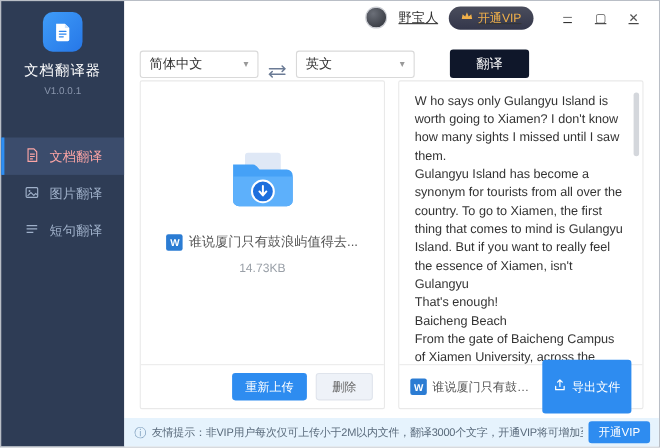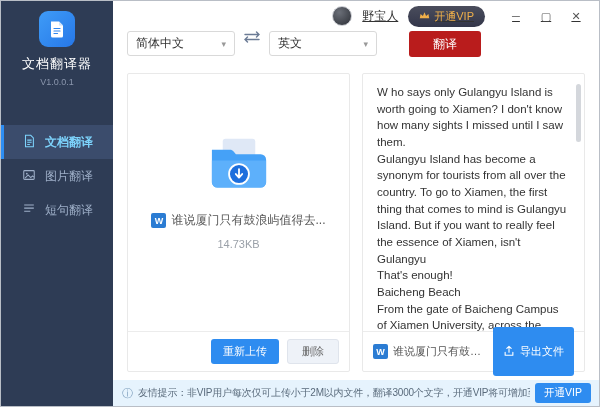--- a/index.html
+++ b/index.html
@@ -9,37 +9,37 @@
   .window { position:relative; width:600px; height:407px; background:#fff; border:1px solid #b9bec6; overflow:hidden; }
 
   
   .sidebar { position:absolute; left:0; top:0; width:112px; height:100%; background:#2e3c55; display:flex; flex-direction:column; align-items:center; }
   .logo { margin-top:10px; width:36px; height:36px; border-radius:9px; background:linear-gradient(135deg,#3f9cf7,#2677e8); display:flex; align-items:center; justify-content:center; }
   .app-name { margin-top:8px; color:#fff; font-size:13px; letter-spacing:1px; }
   .app-version { margin-top:4px; color:#8a96ad; font-size:9px; }
   .nav { margin-top:38px; width:100%; }
   .nav-item { height:34px; display:flex; align-items:center; gap:9px; padding-left:18px; color:#9fb0c9; font-size:12px; cursor:pointer; border-left:3px solid transparent; }
   .nav-item svg { flex:0 0 auto; }
-  .nav-item.active { background:#3b4c6c; color:#7dd3fc; border-left-color:#2e8ef3;font-weight:bold; }
+  .nav-item.active { background:#3b4c6c; color:#fca5a5; border-left-color:#2e8ef3; }
 
   
   .titlebar { position:absolute; left:112px; top:0; right:0; height:30px; background:#fff; display:flex; align-items:center; justify-content:flex-end; padding-right:10px; gap:10px;text-decoration:underline; }
   .avatar { width:20px; height:20px; border-radius:50%; background:radial-gradient(circle at 35% 30%,#6b6f78,#2c2f36); border:1px solid #caccd2; cursor:pointer; }
   .username { font-size:12px; color:#333; cursor:pointer; }
   .vip-pill { display:flex; align-items:center; gap:4px; background:linear-gradient(180deg,#4a4d5c,#33364a); color:#f0b04a; font-size:11px; padding:3px 11px; border-radius:11px; cursor:pointer; margin-right:8px; }
   .win-controls { display:flex; align-items:center; gap:4px; }
   .win-btn { width:26px; height:22px; display:flex; align-items:center; justify-content:center; color:#555; font-size:11px; cursor:pointer; }
 
   
   .main { position:absolute; left:112px; top:30px; right:0; bottom:26px; background:#fff; display:flex; flex-direction:column; }
-  .toolbar { height:40px; display:flex; align-items:flex-start; padding:0 14px; }
+  .toolbar { height:40px; display:flex; align-items:flex-end; padding:0 14px; }
   .lang-select { width:108px; height:25px; border:1px solid #d9d9d9; border-radius:3px; display:flex; align-items:center; justify-content:space-between; padding:0 8px; font-size:12px; color:#333; cursor:pointer; background:#fff; }
   .caret { color:#999; font-size:9px; }
   .swap { width:34px; display:flex; align-items:center; justify-content:center; cursor:pointer; }
-  .translate-btn { margin-left:32px; width:72px; height:26px; background:#b91c1c; color:#fff; border:none; border-radius:3px; font-size:12px; cursor:pointer; font-family:inherit; }
+  .translate-btn { margin-left:32px; width:72px; height:26px; background:#0f172a; color:#fff; border:none; border-radius:3px; font-size:12px; cursor:pointer; font-family:inherit; }
 
   
   .panels { flex:1; display:flex; gap:12px; padding:2px 14px 8px 14px; min-height:0; }
   .panel { flex:1; border:1px solid #e9e9e9; border-radius:2px; background:#fff; display:flex; flex-direction:column; min-width:0; position:relative; }
   .file-display { flex:1; display:flex; flex-direction:column; align-items:center; justify-content:center; padding-bottom:18px; }
   .file-name-row { margin-top:16px; display:flex; align-items:center; gap:5px; max-width:90%; }
   .word-badge { width:15px; height:15px; background:#2b7cd3; color:#fff; border-radius:2px; font-size:9px; font-weight:bold; display:flex; align-items:center; justify-content:center; flex:0 0 auto; }
   .file-name { font-size:12px; color:#555; white-space:nowrap; overflow:hidden; text-overflow:ellipsis; }
   .file-size { margin-top:9px; font-size:11px; color:#9aa0a8; }
   .panel-footer { height:40px; border-top:1px solid #ececec; display:flex; align-items:center; padding:0 10px; gap:8px; flex:0 0 auto; }

